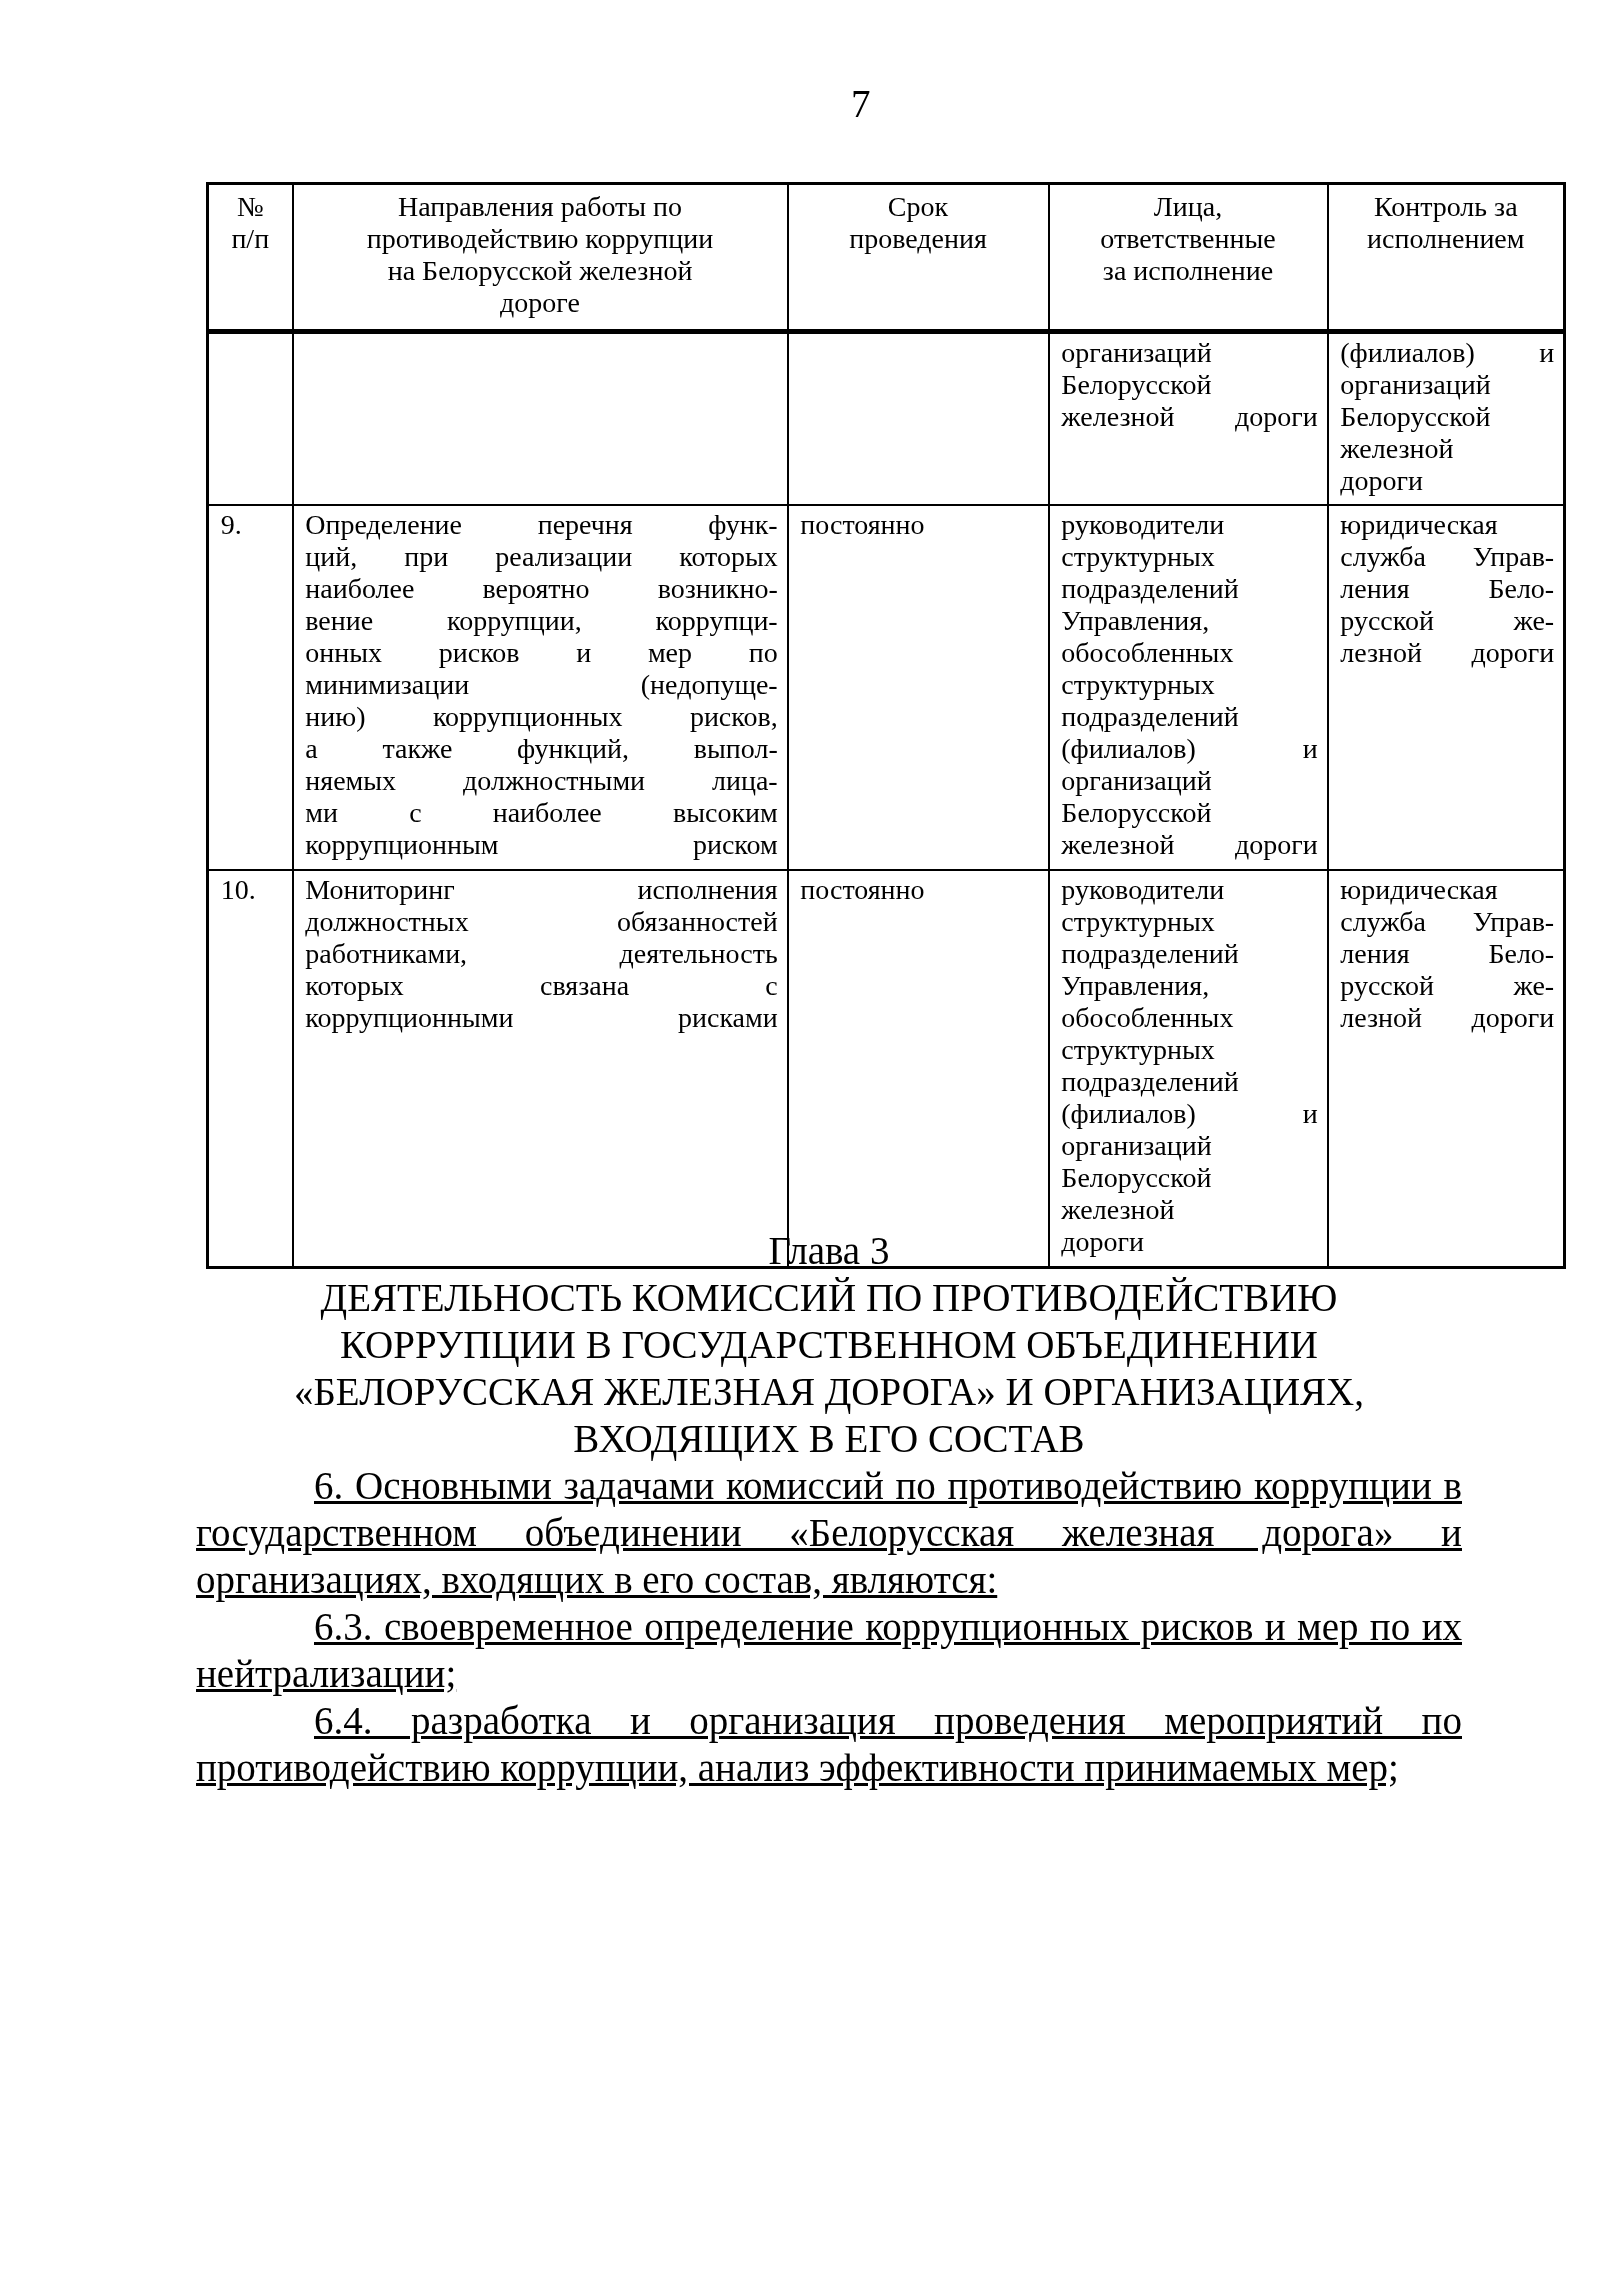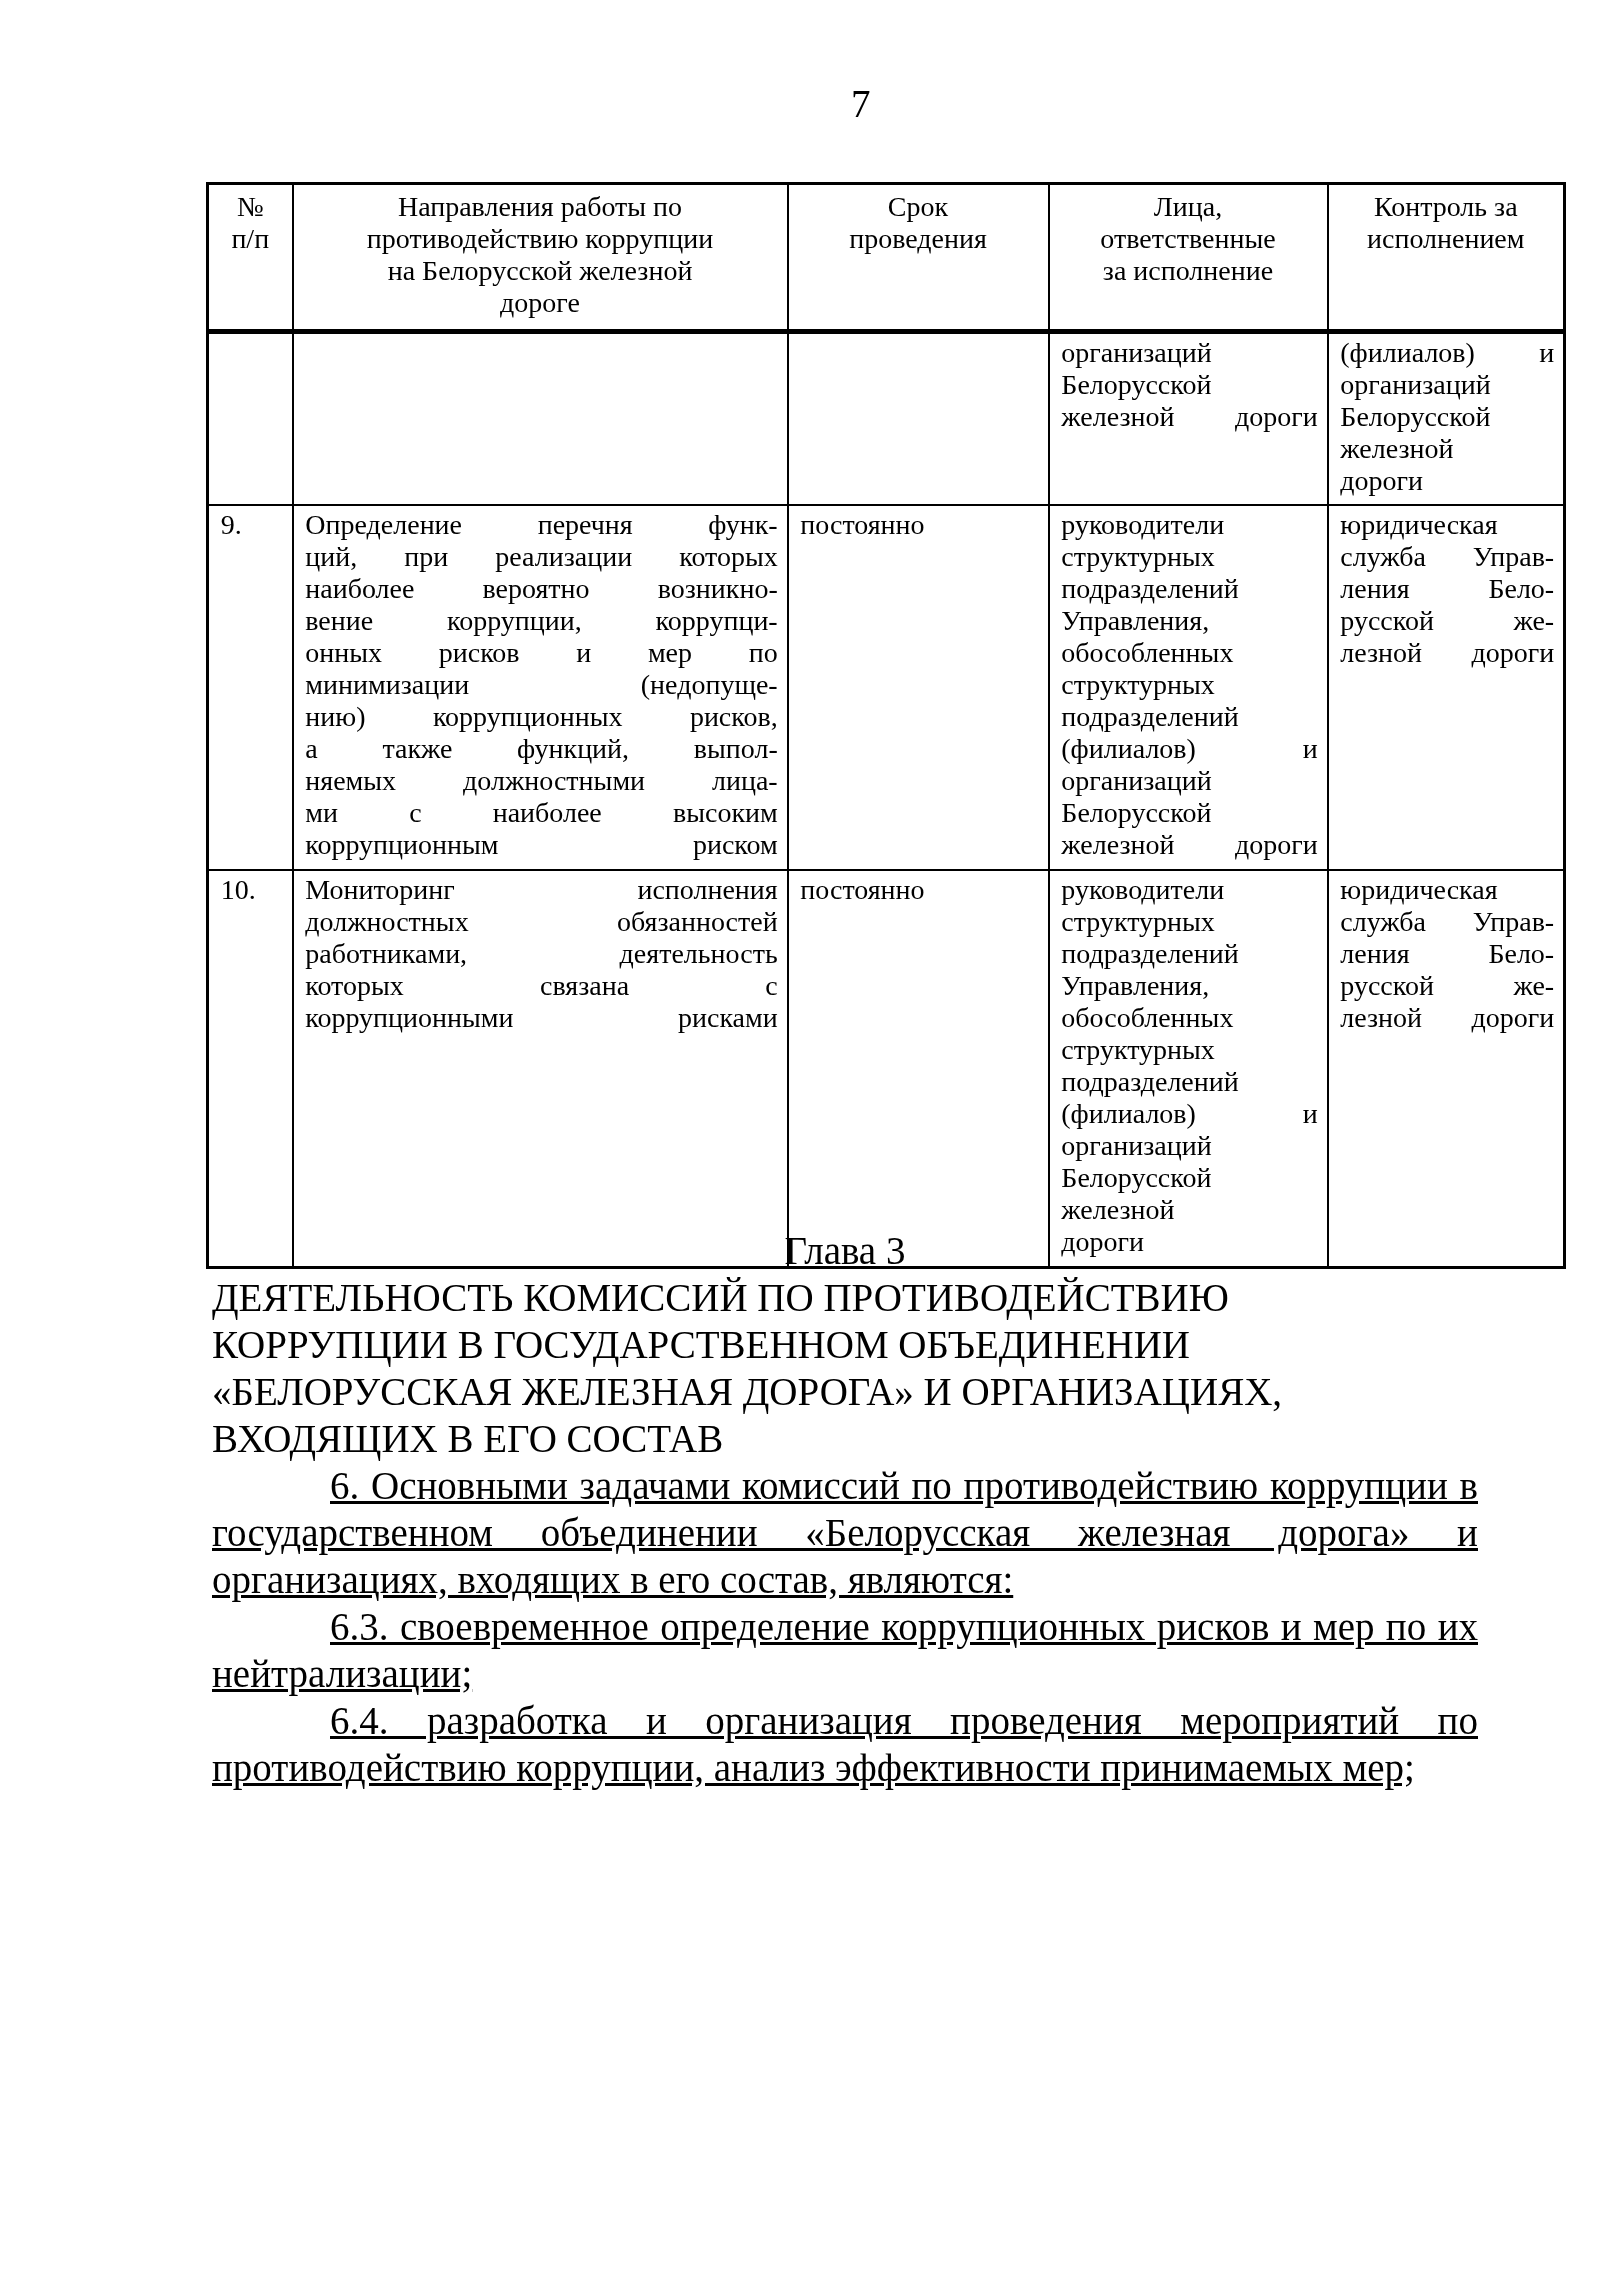--- a/index.html
+++ b/index.html
@@ -57,32 +57,32 @@
   .cell-term { text-align: left; margin-top: 47px; }
   .cell-responsible,
   .cell-control {
     text-align: justify;
     text-align-last: justify;
     margin-top: 33px;
   }
 
   .text-block {
     position: absolute;
-    left: 212px;
+    left: 196px;
     top: 1227px;
     width: 1266px;
   }
   .chapter-label {
     text-align: center;
     font-size: 39px;
     line-height: 47px;
     white-space: pre-line;
   }
   .chapter-title {
-    text-align: left;
+    text-align: center;
     font-size: 39px;
     line-height: 47px;
     white-space: pre-line;
   }
   .text-block p {
     margin: 0;
     font-size: 39px;
     line-height: 47px;
     text-align: justify;
     text-indent: 118px;

